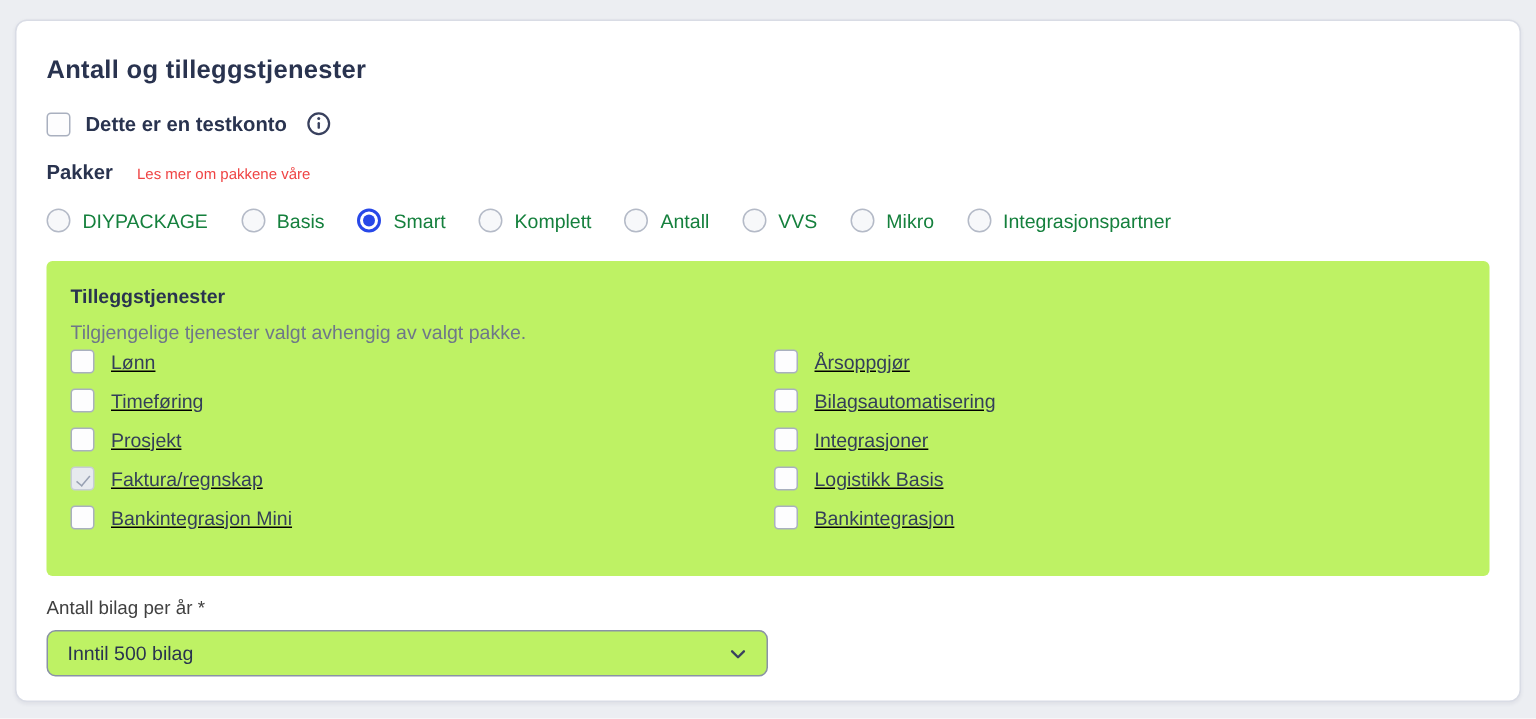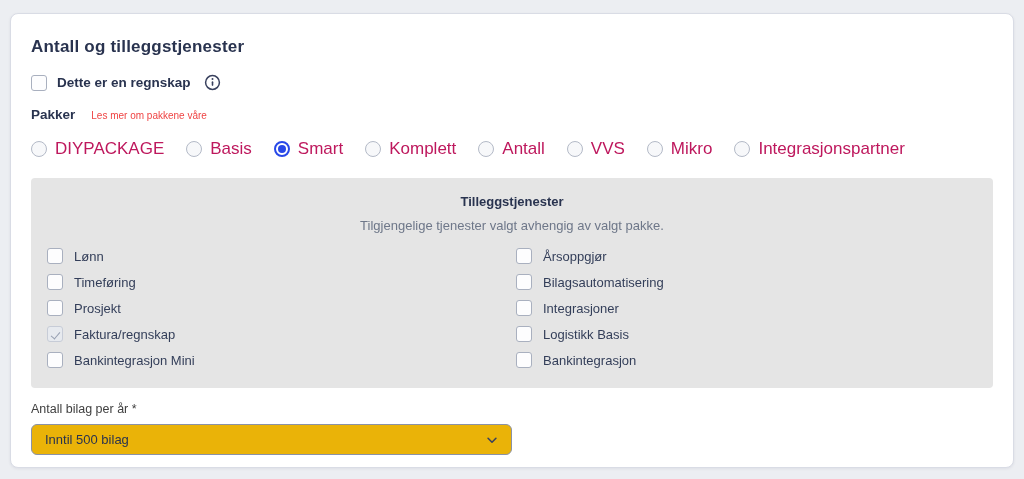--- a/index.html
+++ b/index.html
@@ -26,47 +26,47 @@
   .pakker-row { margin-top:16px; display:flex; gap:16px; align-items:baseline; }
   .pakker-label { font-weight:700; font-size:13.5px; color:#29334f; }
   .link { font-size:10px; color:#ef4444; text-decoration:none; cursor:pointer; }
 
   .radio-row { margin-top:17px; display:flex; align-items:center; gap:22px; }
   .radio-item { display:flex; align-items:center; gap:8px; cursor:pointer; }
   .radio { width:16px; height:16px; border-radius:50%; border:1.5px solid #b4bac7;
            background:#f7f8fa; position:relative; flex:0 0 auto; }
   .radio.selected { border:2px solid #2848e8; background:#fff; }
   .radio.selected::after { content:""; position:absolute; inset:2px; border-radius:50%; background:#2848e8; }
-  .radio-label { font-size:17px; color:#be185d; }
+  .radio-label { font-size:13px; color:#15803d; }
 
-  .panel { margin-top:19px; background:#e5e5e5; border-radius:4px; padding:16px 16px 18px; height:210px;text-align:center; }
+  .panel { margin-top:19px; background:#bef264; border-radius:4px; padding:16px 16px 18px; height:210px; }
   .panel-title { font-size:13px; font-weight:700; color:#29334f; }
   .panel-desc { margin-top:9px; font-size:13px; color:#6e7789; }
-  .grid { margin-top:15px; display:grid; grid-template-columns:469px 1fr; }
+  .grid { margin-top:4px; display:grid; grid-template-columns:469px 1fr;text-decoration:underline; }
   .col { display:flex; flex-direction:column; gap:10px; }
   .check-item { display:flex; align-items:center; gap:11px; cursor:pointer; width:max-content; }
   .check-label { font-size:13px; color:#333e59; }
 
   .field-label { margin-top:14px; font-size:12.5px; color:#404040; }
   .select { margin-top:8px; width:481px; height:31px; border:1px solid #8a92a6; border-radius:6px;
-            background:#eab308; display:flex; align-items:center; justify-content:space-between;
+            background:#bef264; display:flex; align-items:center; justify-content:space-between;
             padding:0 12px 0 13px; cursor:pointer; }
   .select-value { font-size:13px; color:#29334f; }
   .chevron { color:#39415e; display:inline-flex; }
 </style>
 </head>
 <body>
 
 <div class="card">
 
   <div class="title">Antall og tilleggstjenester</div>
 
   <label class="check-row">
     <span class="checkbox"></span>
-    <span class="strong-label">Dette er en regnskap</span>
+    <span class="strong-label">Dette er en testkonto</span>
     <span class="info-icon">
       <svg width="17" height="17" viewBox="0 0 16 16">
         <circle cx="8" cy="8" r="6.5" fill="none" stroke="currentColor" stroke-width="1.4"></circle>
         <rect x="7.25" y="6.9" width="1.5" height="4.3" rx="0.75" fill="currentColor"></rect>
         <circle cx="8" cy="4.7" r="0.95" fill="currentColor"></circle>
       </svg>
     </span>
   </label>
 
   <div class="pakker-row">

